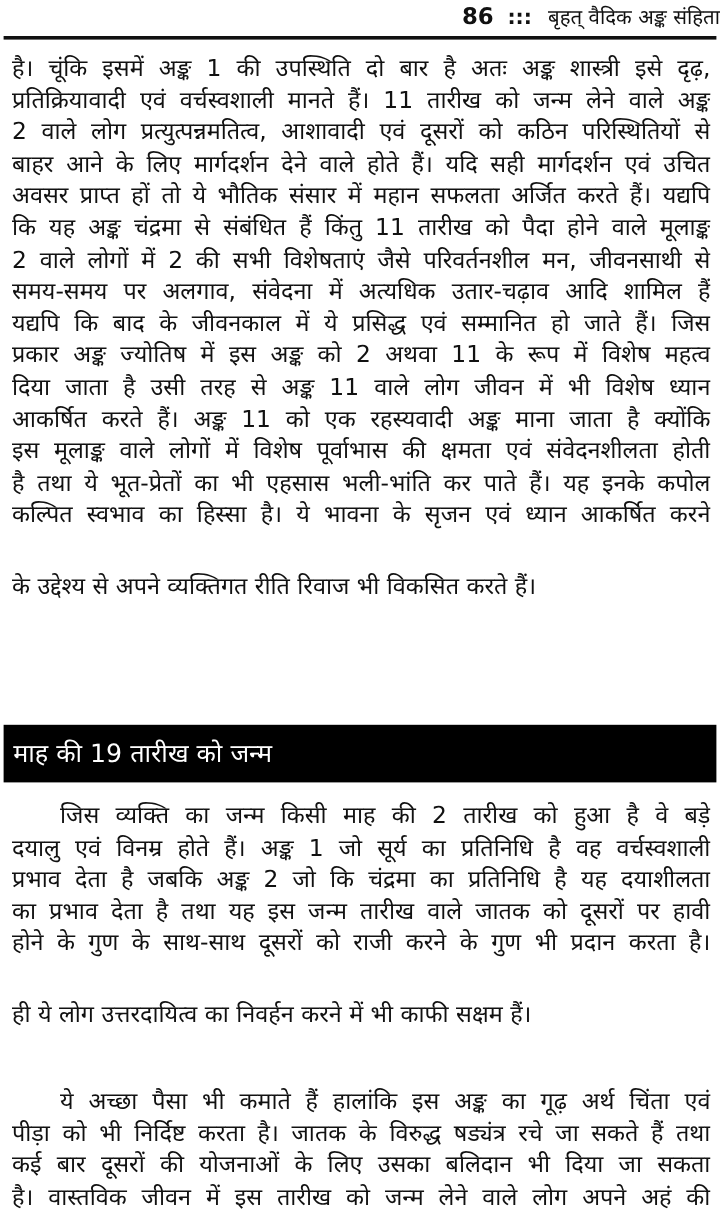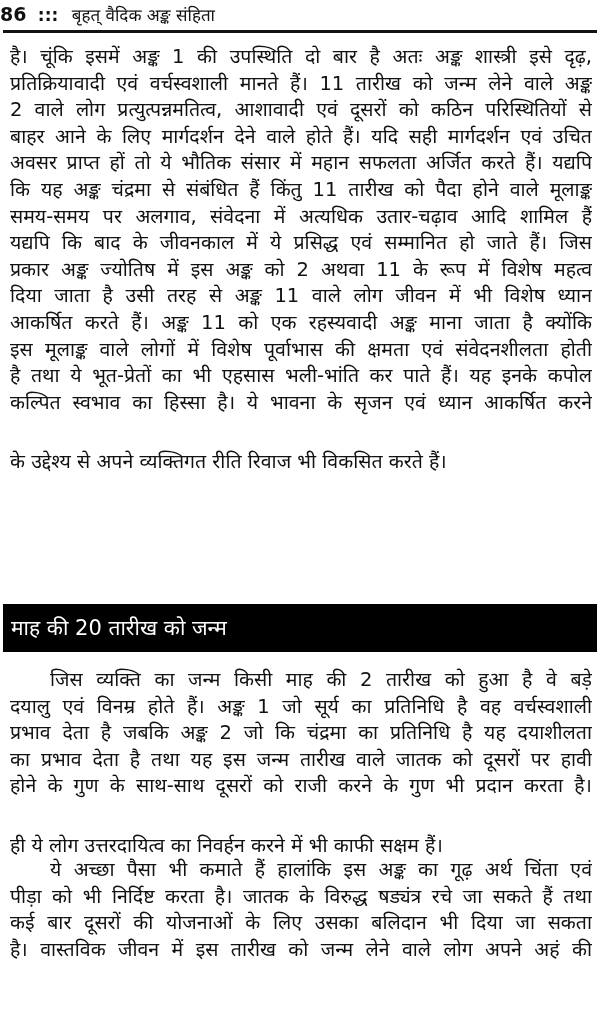--- a/index.html
+++ b/index.html
@@ -14,21 +14,21 @@
       position: relative;
       color: #111111;
       font-family: "DejaVu Sans", sans-serif;
     }
     .page-header {
       position: absolute;
       left: 0;
       top: 0;
       width: 600px;
       height: 28px;
-      text-align: left;
+      text-align: right;
       line-height: 28px;
       font-size: 17px;
       white-space: nowrap;
     }
     .page-header .page-num {
       font-family: "DejaVu Sans", sans-serif;
       font-weight: bold;
       font-size: 19px;
       margin-right: 6px;
     }
@@ -90,40 +90,41 @@
 </div>
 <div class="header-rule"></div>
 
 <div class="para" style="top:44px;">
   <span class="line">है। चूंकि इसमें अङ्क 1 की उपस्थिति दो बार है अतः अङ्क शास्त्री इसे दृढ़,</span>
   <span class="line">प्रतिक्रियावादी एवं वर्चस्वशाली मानते हैं। 11 तारीख को जन्म लेने वाले अङ्क</span>
   <span class="line">2 वाले लोग प्रत्युत्पन्नमतित्व, आशावादी एवं दूसरों को कठिन परिस्थितियों से</span>
   <span class="line">बाहर आने के लिए मार्गदर्शन देने वाले होते हैं। यदि सही मार्गदर्शन एवं उचित</span>
   <span class="line">अवसर प्राप्त हों तो ये भौतिक संसार में महान सफलता अर्जित करते हैं। यद्यपि</span>
   <span class="line">कि यह अङ्क चंद्रमा से संबंधित हैं किंतु 11 तारीख को पैदा होने वाले मूलाङ्क</span>
+  <span class="line">2 वाले लोगों में 2 की सभी विशेषताएं जैसे परिवर्तनशील मन, जीवनसाथी से</span>
   <span class="line">समय-समय पर अलगाव, संवेदना में अत्यधिक उतार-चढ़ाव आदि शामिल हैं</span>
   <span class="line">यद्यपि कि बाद के जीवनकाल में ये प्रसिद्ध एवं सम्मानित हो जाते हैं। जिस</span>
   <span class="line">प्रकार अङ्क ज्योतिष में इस अङ्क को 2 अथवा 11 के रूप में विशेष महत्व</span>
   <span class="line">दिया जाता है उसी तरह से अङ्क 11 वाले लोग जीवन में भी विशेष ध्यान</span>
   <span class="line">आकर्षित करते हैं। अङ्क 11 को एक रहस्यवादी अङ्क माना जाता है क्योंकि</span>
   <span class="line">इस मूलाङ्क वाले  लोगों में विशेष पूर्वाभास की क्षमता एवं संवेदनशीलता होती</span>
   <span class="line">है तथा ये भूत-प्रेतों का भी एहसास भली-भांति कर पाते हैं। यह इनके कपोल</span>
   <span class="line">कल्पित स्वभाव का हिस्सा है। ये भावना के सृजन एवं ध्यान आकर्षित करने</span>
   <span class="line last">के उद्देश्य से अपने व्यक्तिगत रीति रिवाज भी विकसित करते हैं।</span>
 </div>
 
-<div class="section-heading">माह की 20 तारीख को जन्म</div>
+<div class="section-heading">माह की 19 तारीख को जन्म</div>
 
 <div class="para" style="top:667px;">
   <span class="line" style="padding-left:40px;">जिस व्यक्ति का जन्म किसी माह की 2 तारीख को हुआ है वे बड़े</span>
   <span class="line">दयालु एवं विनम्र होते हैं। अङ्क 1 जो सूर्य का प्रतिनिधि है वह वर्चस्वशाली</span>
   <span class="line">प्रभाव देता है जबकि अङ्क 2 जो कि चंद्रमा का प्रतिनिधि है यह दयाशीलता</span>
   <span class="line">का प्रभाव देता है तथा यह इस जन्म तारीख वाले जातक को दूसरों पर हावी</span>
   <span class="line">होने के गुण के साथ-साथ दूसरों को राजी करने के गुण भी प्रदान करता है।</span>
   <span class="line last">ही ये लोग उत्तरदायित्व का निवर्हन करने में भी काफी सक्षम हैं।</span>
 </div>
 
-<div class="para" style="top:857px;">
+<div class="para" style="top:905px;">
   <span class="line" style="padding-left:40px;">ये अच्छा पैसा भी कमाते हैं हालांकि इस अङ्क का गूढ़ अर्थ चिंता एवं</span>
   <span class="line">पीड़ा को भी निर्दिष्ट करता है। जातक के विरुद्ध षड्यंत्र रचे जा सकते हैं तथा</span>
   <span class="line">कई बार दूसरों की योजनाओं के लिए उसका बलिदान भी दिया जा सकता</span>
   <span class="line">है। वास्तविक जीवन में इस तारीख को जन्म लेने वाले लोग अपने अहं की</span>
 </div>
 
 </body></html>

